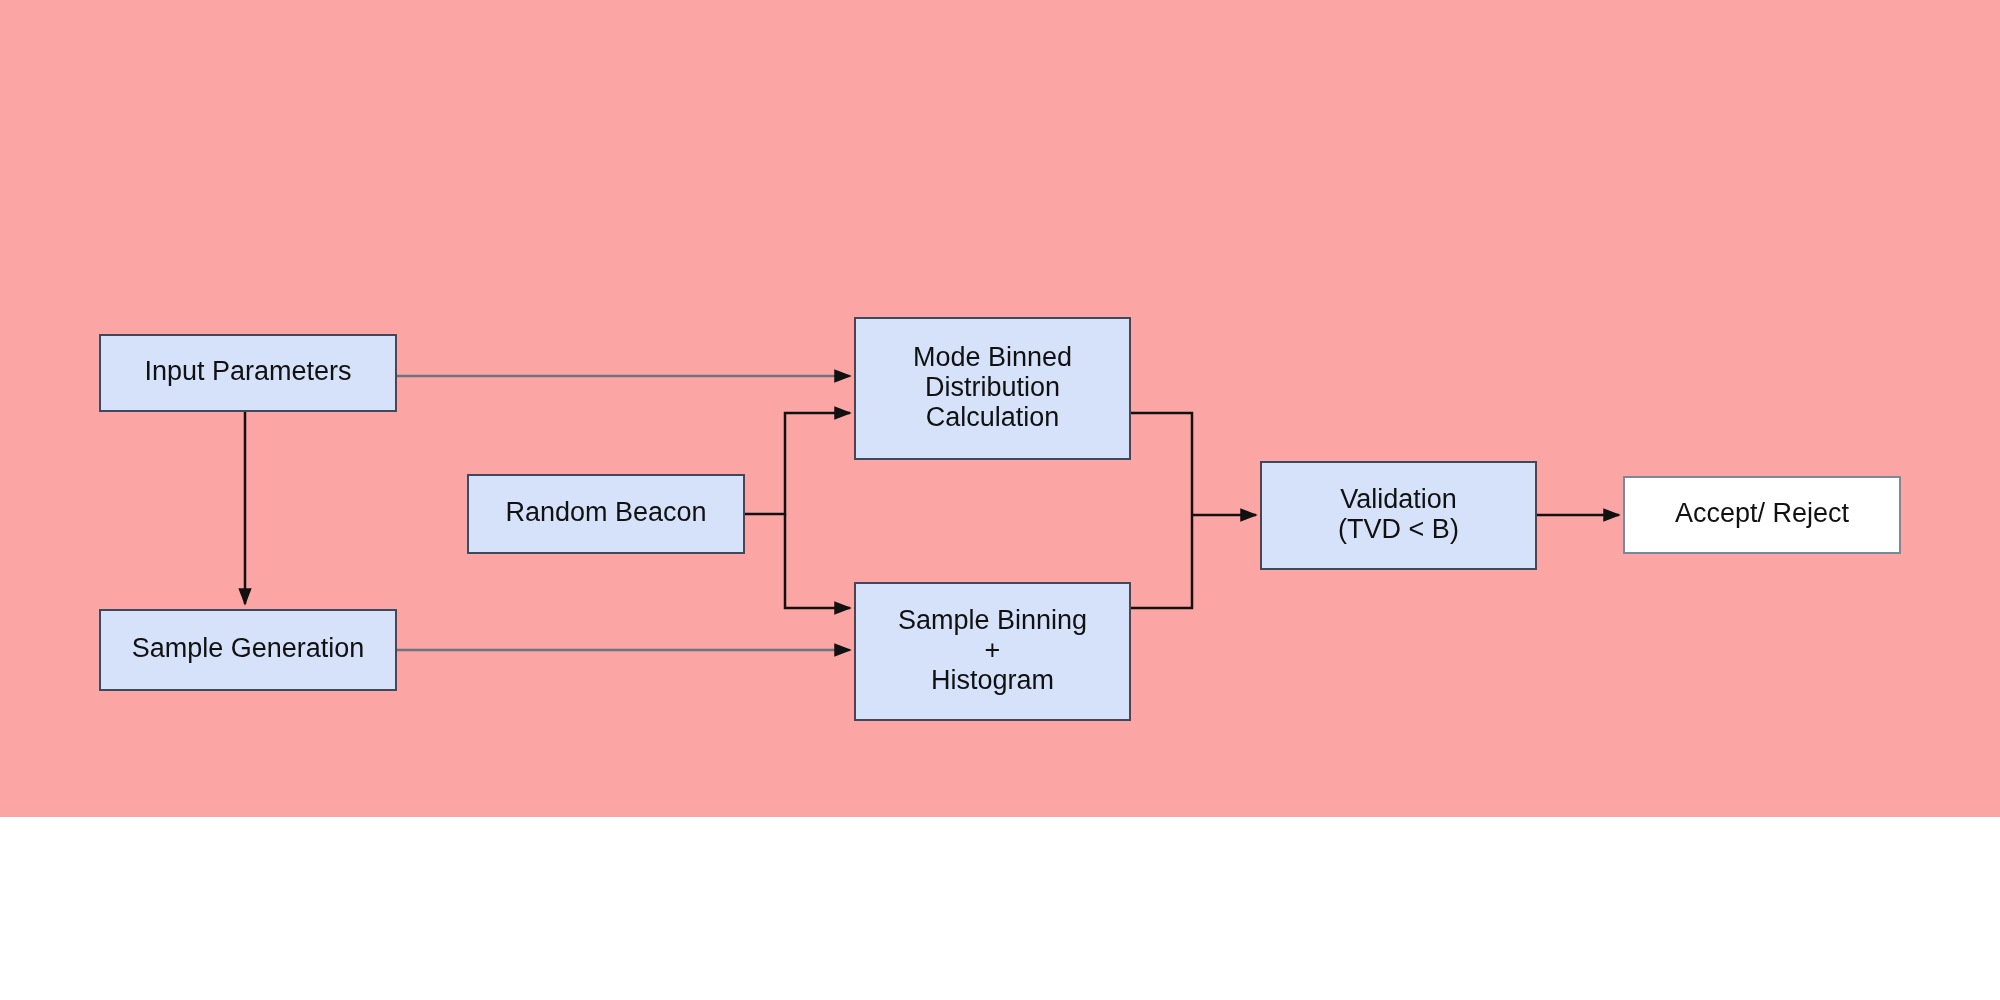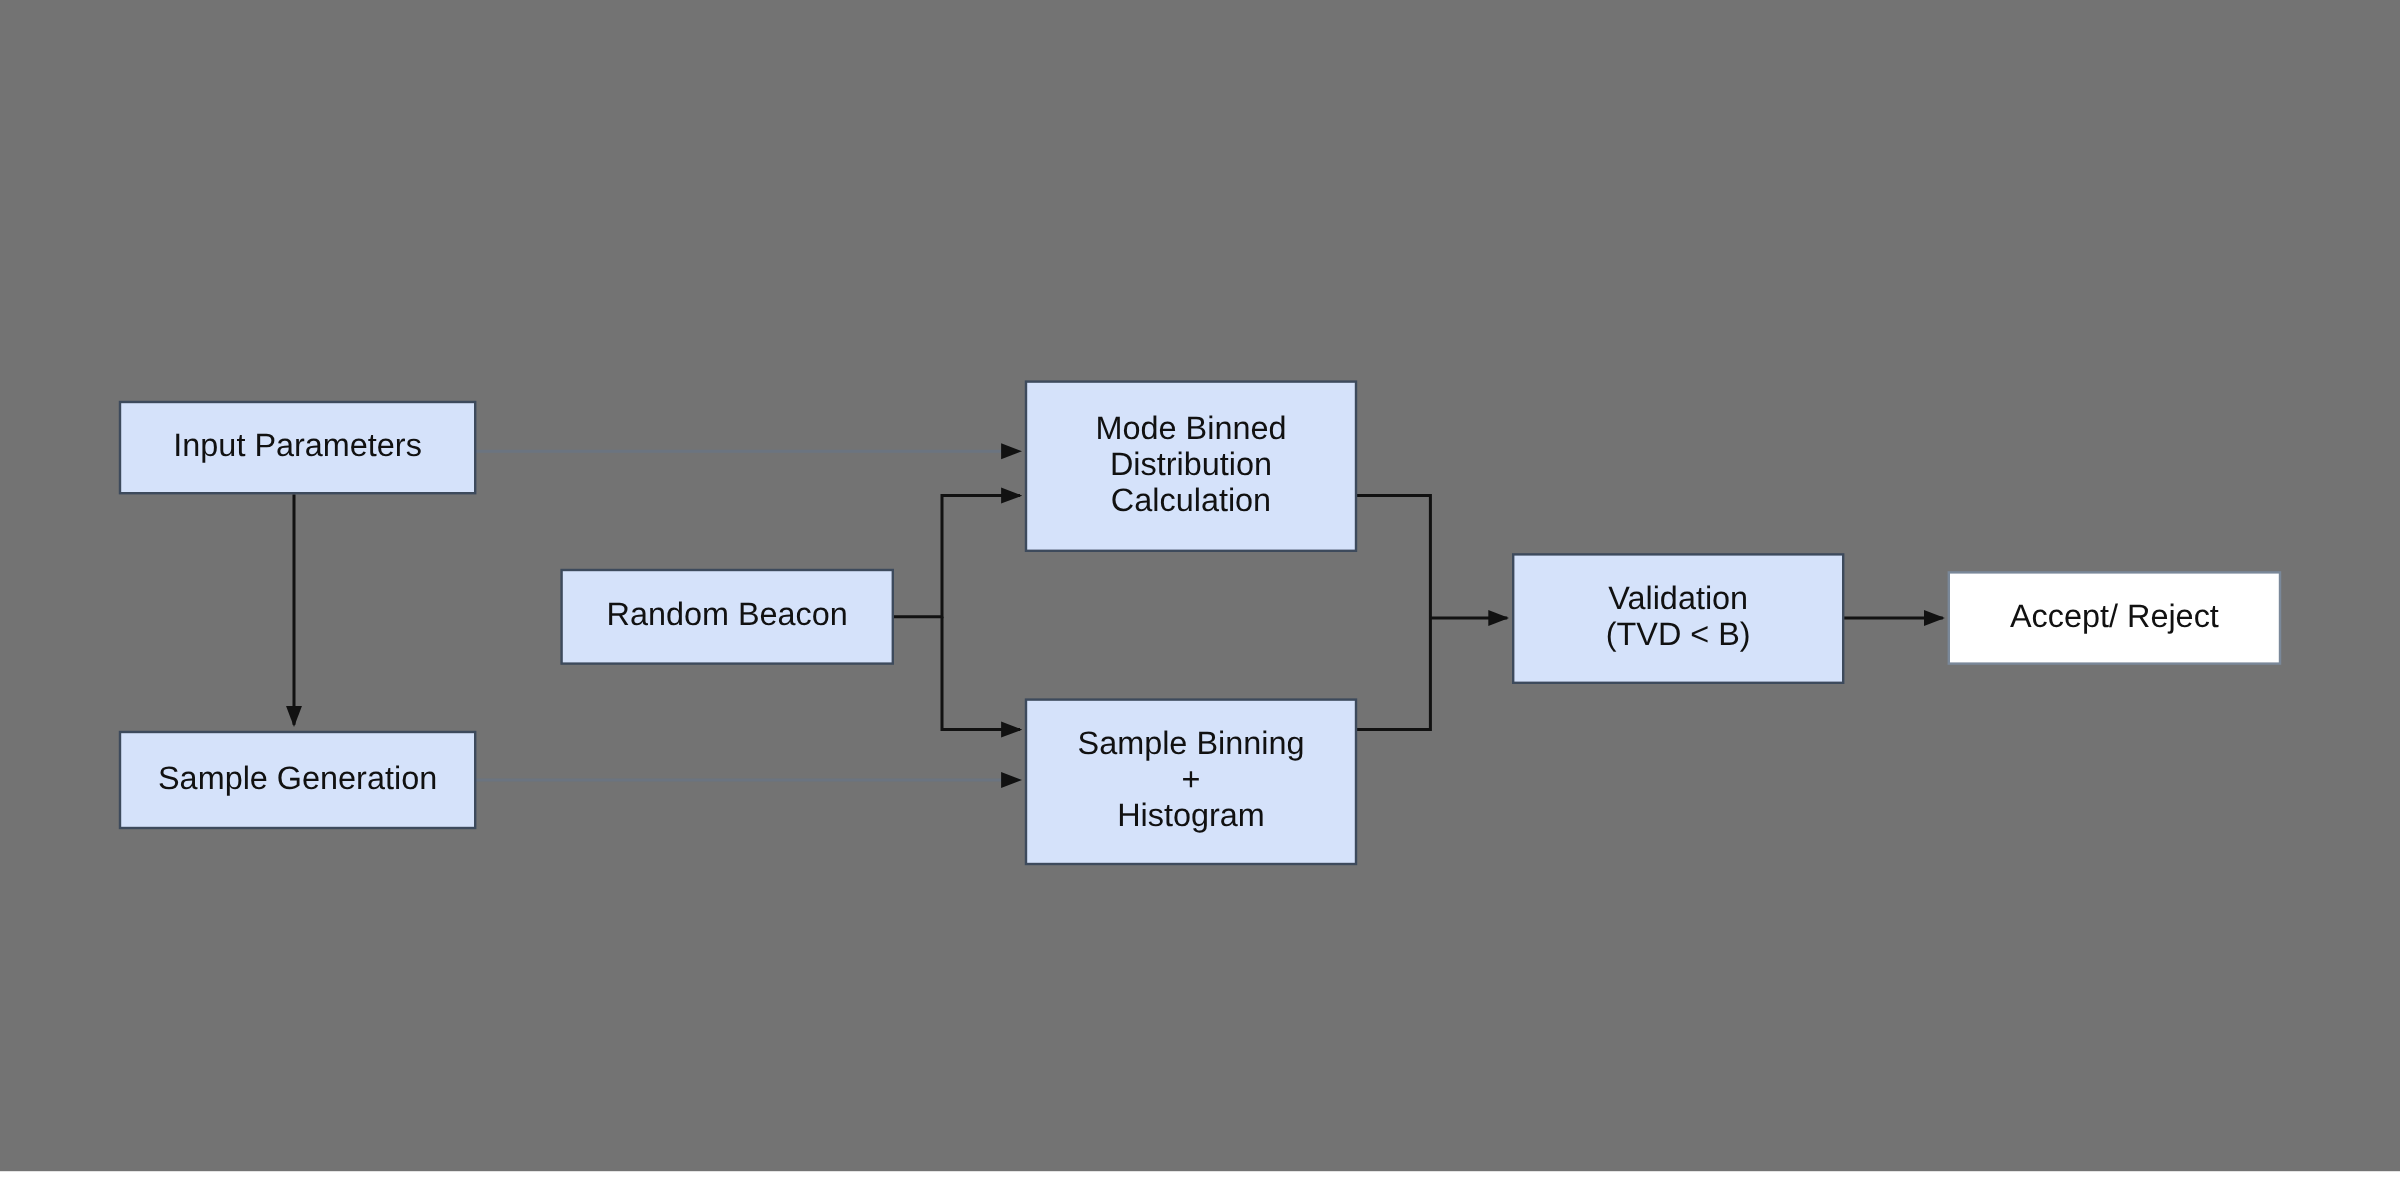--- a/index.html
+++ b/index.html
@@ -10,22 +10,22 @@
   }
   body {
     width: 2000px;
     height: 1000px;
     overflow: hidden;
     font-family: "Liberation Sans", sans-serif;
   }
   #diagram-root {
     position: relative;
     width: 2000px;
-    height: 976px;
-    background: #737373;
+    height: 817px;
+    background: #fca5a5;
   }
   svg#flow-svg {
     position: absolute;
     left: 0;
     top: 0;
     width: 2000px;
     height: 1000px;
     display: block;
   }
   .node-rect {

